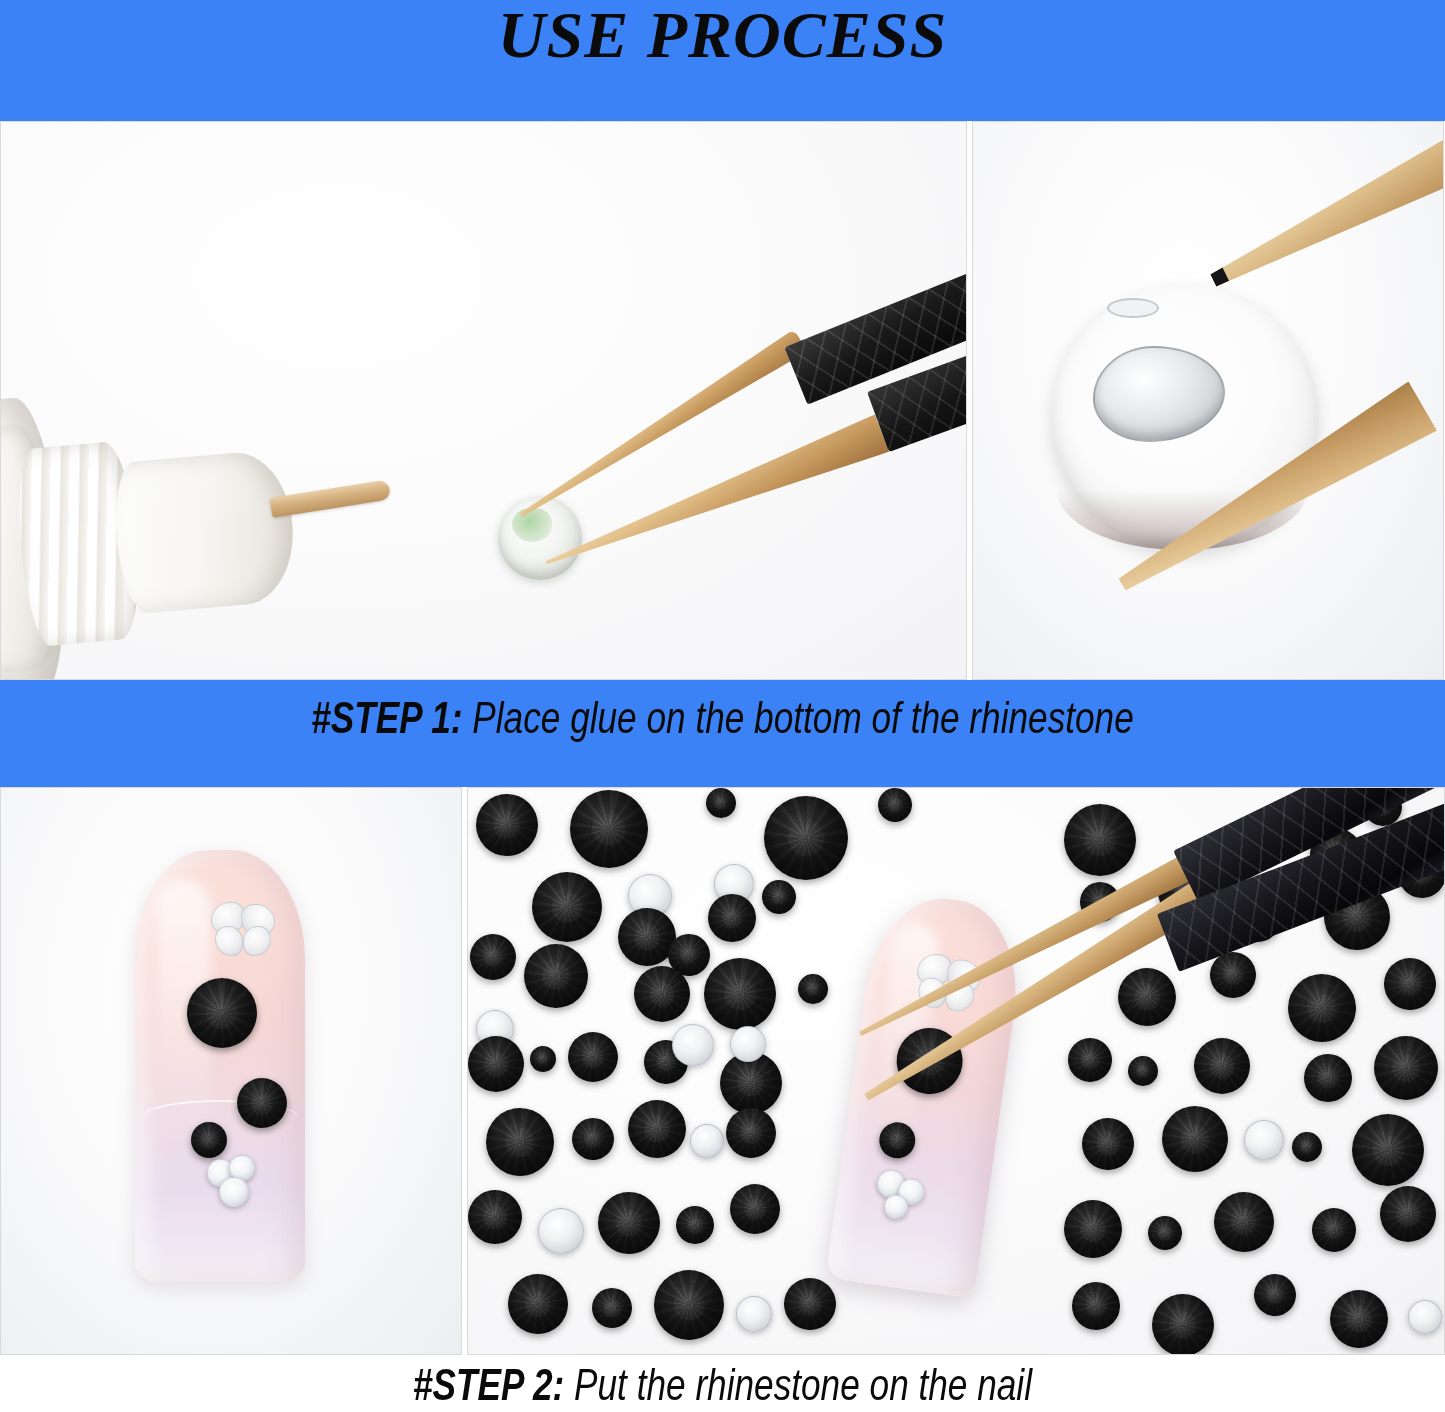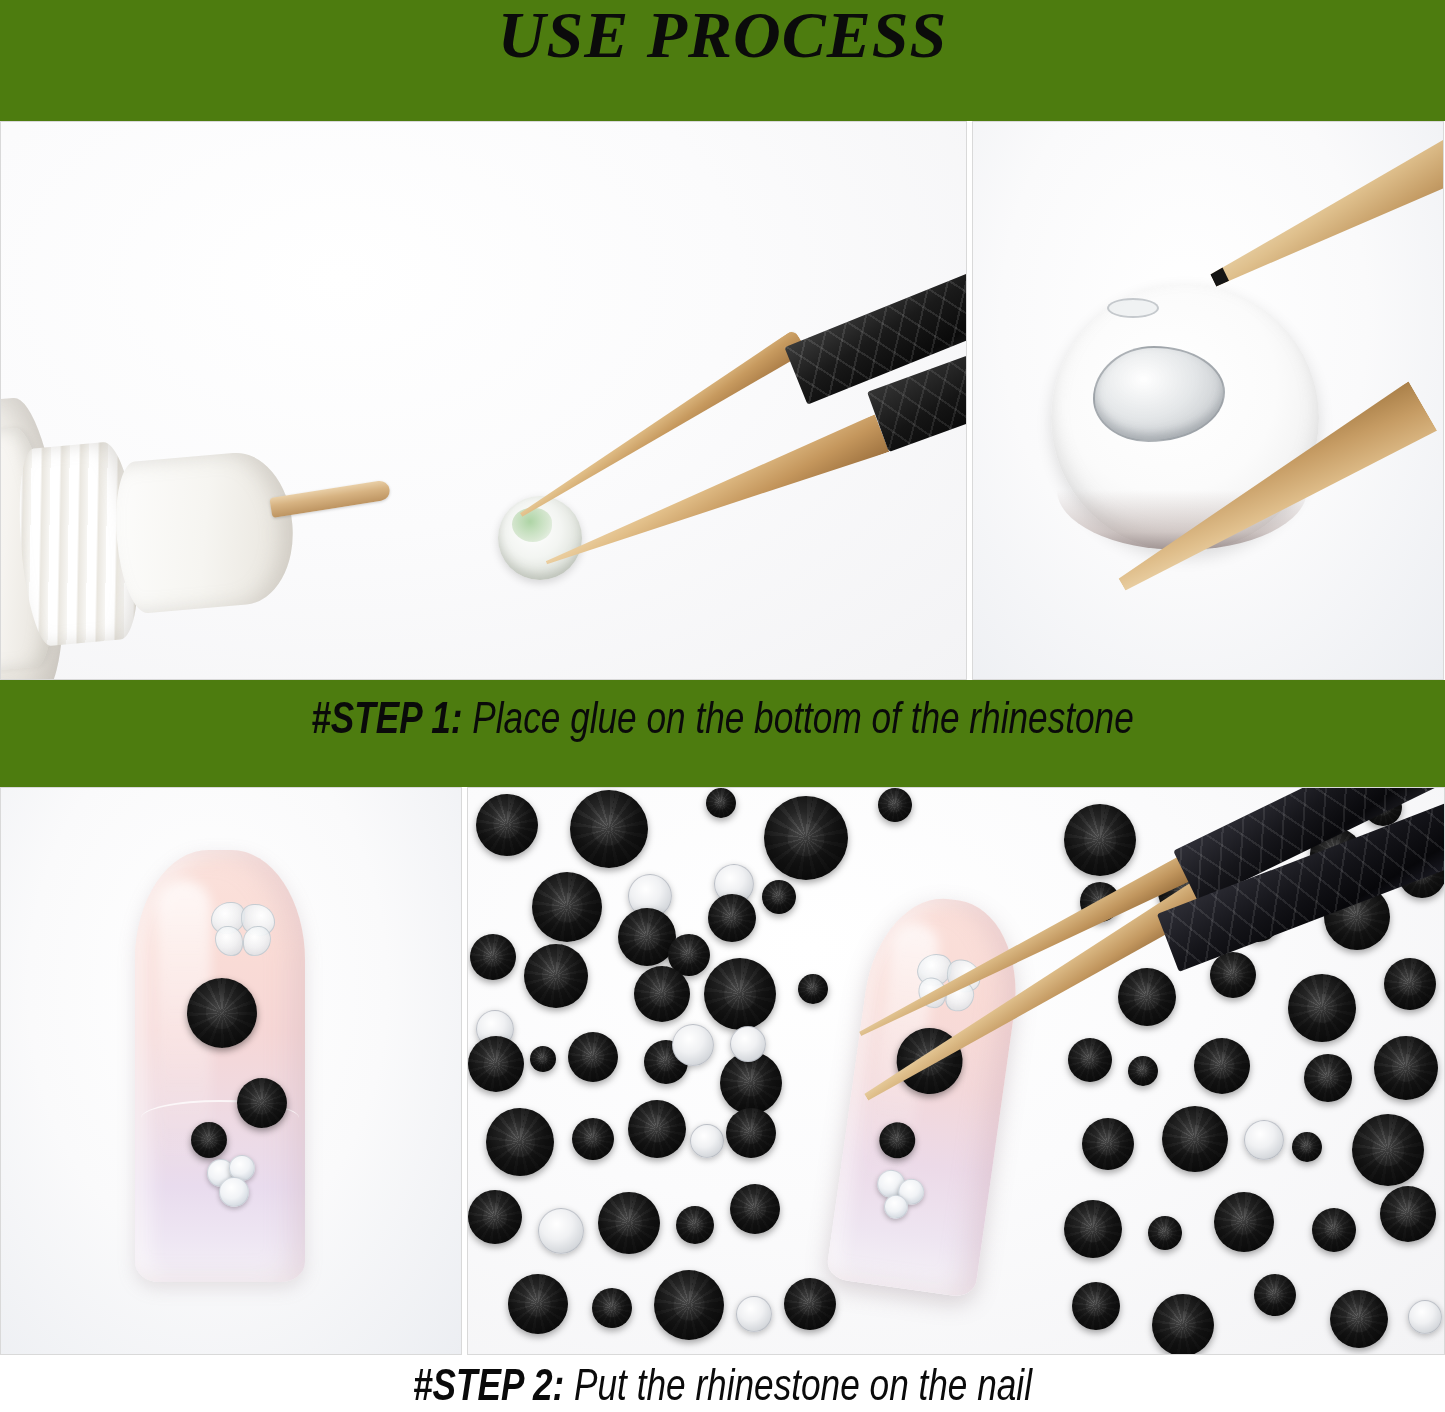--- a/index.html
+++ b/index.html
@@ -9,21 +9,21 @@
     height: 1412px;
     background: #ffffff;
     font-family: "Liberation Sans", sans-serif;
     overflow: hidden;
   }
 
   #page {
     position: relative;
     width: 1445px;
     height: 1268px;
-    background: #4d7c0f;
+    background: #3b82f6;
   }
 
   
   .title {
     position: absolute;
     top: -2px;
     left: 0;
     width: 1445px;
     text-align: center;
     font-family: "Liberation Serif", "DejaVu Serif", serif;

